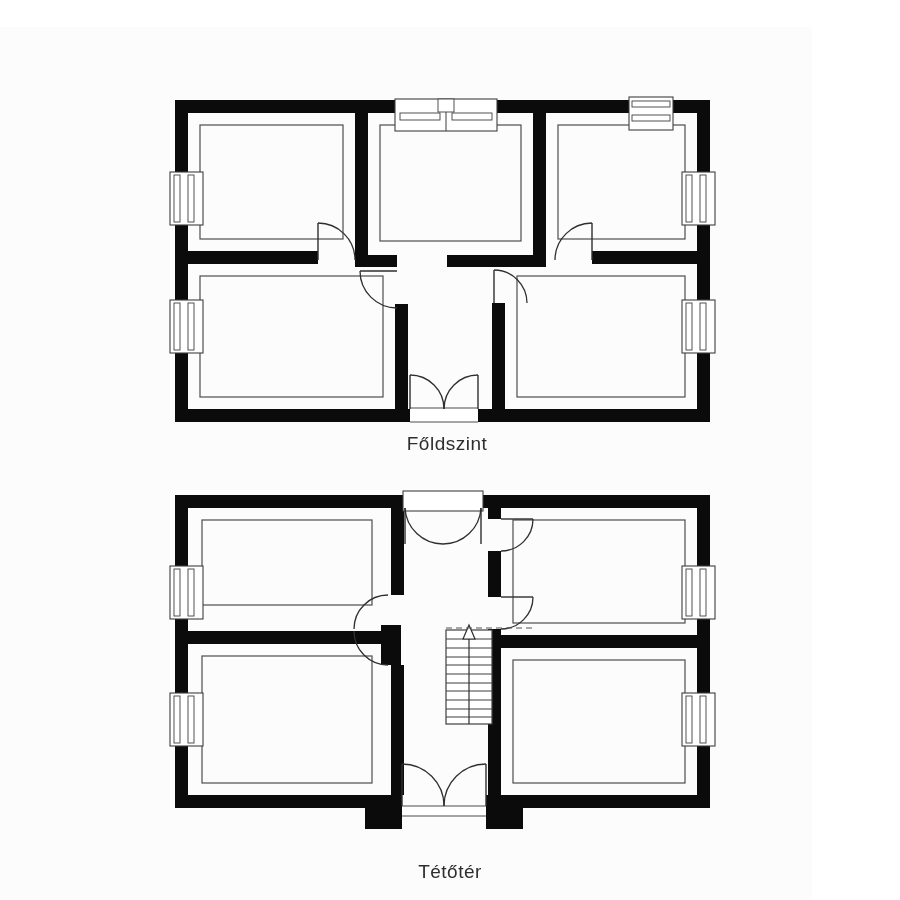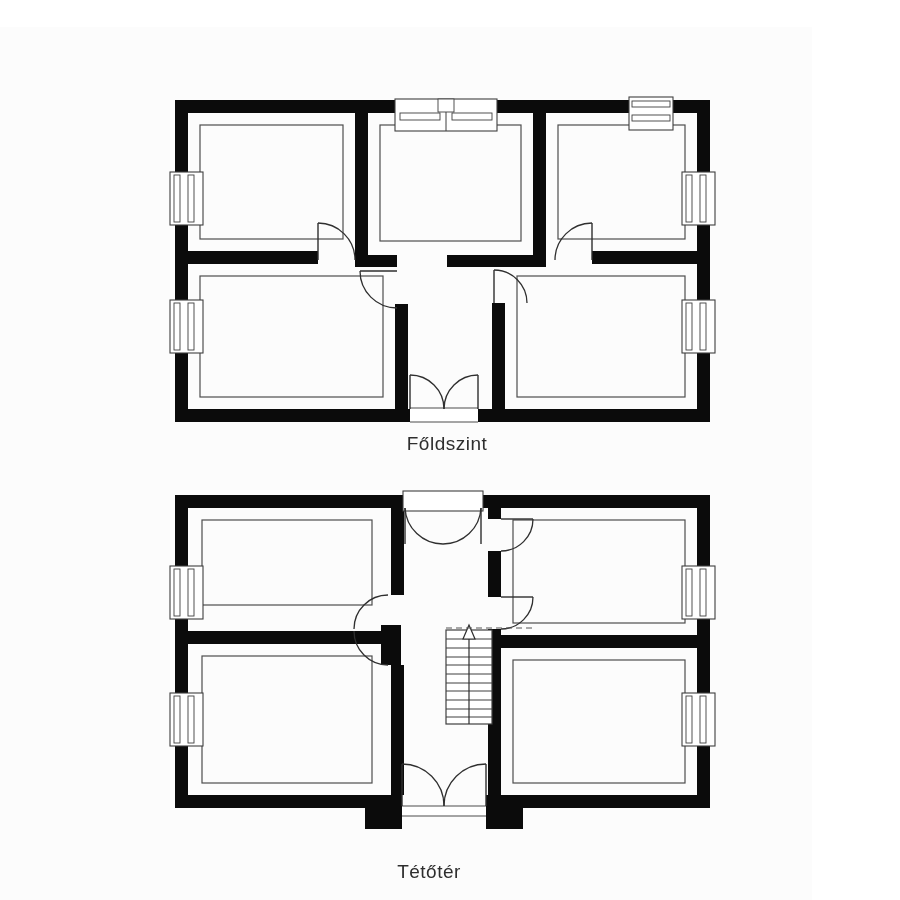--- a/index.html
+++ b/index.html
@@ -169,14 +169,14 @@
           <line x1="446" y1="673" x2="492" y2="673" class="stair-tread"></line>
           <line x1="446" y1="682" x2="492" y2="682" class="stair-tread"></line>
           <line x1="446" y1="690" x2="492" y2="690" class="stair-tread"></line>
           <line x1="469" y1="606" x2="469" y2="697" class="stair-rail"></line>
           <polygon points="469,598 463,612 475,612" class="stair-arrow"></polygon>
         </g>
         <line x1="446" y1="601" x2="534" y2="601" class="dash"></line>
       </g>
     </svg>
   <div class="floor-label" id="label-ground" style="left: 447px; top: 406px;">Főldszint</div>
-  <div class="floor-label" id="label-attic" style="left: 429px; top: 834px;">Tétőtér</div>
+  <div class="floor-label" id="label-attic" style="left: 450px; top: 834px;">Tétőtér</div>
 </div>
 
 </body></html>

